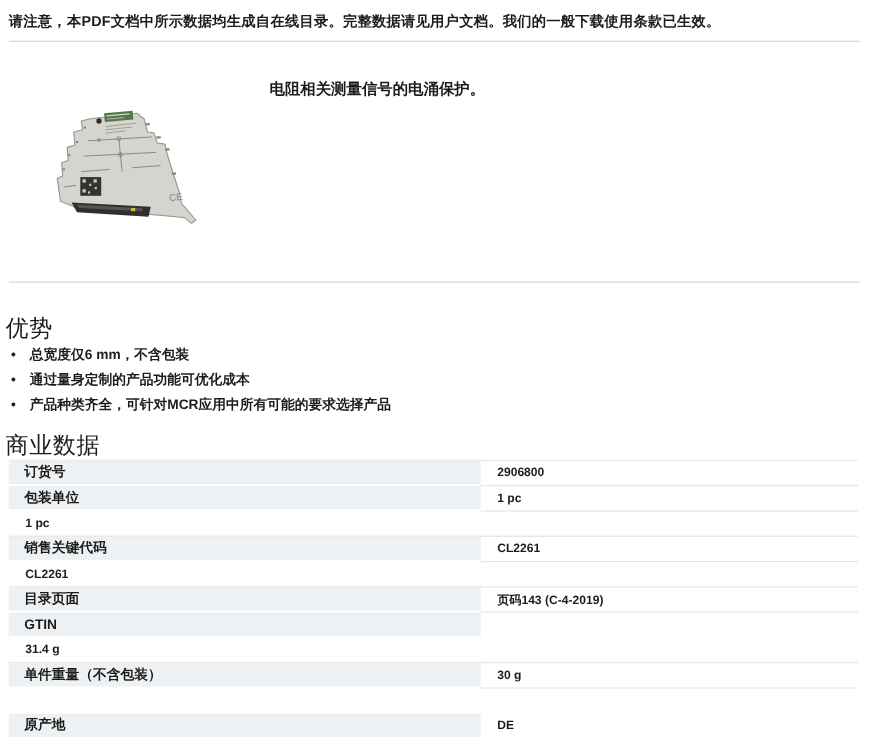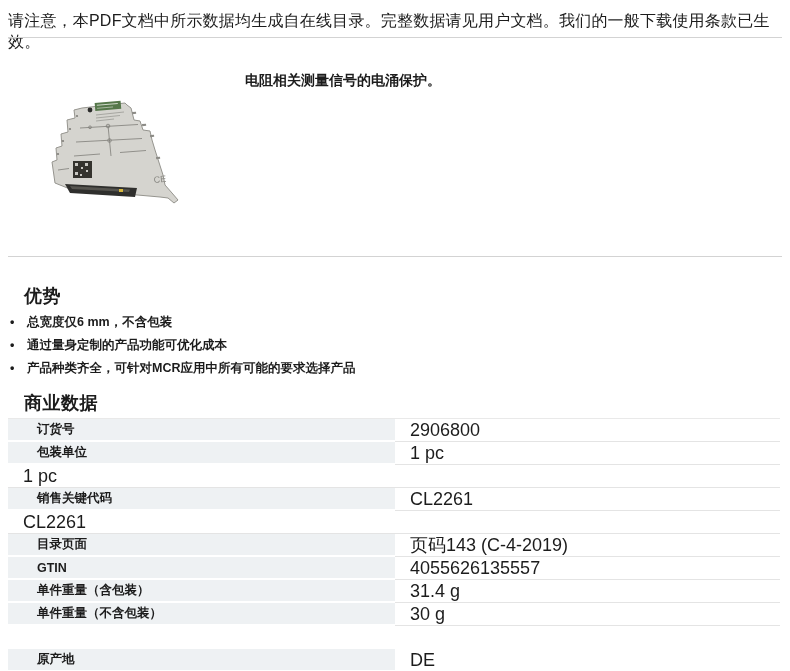--- a/index.html
+++ b/index.html
@@ -6,67 +6,67 @@
   html, body {
     width: 790px; height: 671px;
     background: #ffffff;
     font-family: "Liberation Sans", "DejaVu Sans", sans-serif;
     color: #1c1c1c;
     position: relative;
     overflow: hidden;
   }
   .notice {
     position: absolute; left: 8px; top: 11px; width: 774px;
-    font-size: 16px; font-weight: 400; letter-spacing: .2px;
+    font-size: 13px; font-weight: 700; letter-spacing: .2px;
   }
   .rule {
     position: absolute; left: 8px; width: 774px; height: 1px;
     background: #d3d3d3;
   }
   .rule-top { top: 37px; }
   .rule-mid { top: 256px; }
   .product-photo { position: absolute; left: 50px; top: 99px; }
   .description {
     position: absolute; left: 245px; top: 72px;
     font-size: 14px; font-weight: 700;
   }
   .section-title {
-    position: absolute; left: 24px;
-    font-size: 18px; font-weight: 700; letter-spacing: .5px;
+    position: absolute; left: 5px;
+    font-size: 21px; font-weight: 400; letter-spacing: .5px;
   }
   .title-adv { top: 284px; }
   .title-com { top: 391px; }
   .adv-list {
     position: absolute; left: 10px; top: 311px; list-style: none;
   }
   .adv-list li {
     position: relative; padding-left: 17px;
     font-size: 12.5px; font-weight: 700; line-height: 23px;
   }
   .adv-list li .bullet {
     position: absolute; left: 0; top: 0; font-weight: 700;
   }
   .com-table {
     position: absolute; left: 8px; top: 418px; width: 772px;
     border-top: 1px solid #e9e9e9;
   }
   .row { display: flex; height: 23px; }
   .cell-label {
-    width: 387px; background: #eef1f3;
+    width: 429px; background: #eef1f3;
     border-bottom: 2px solid #ffffff;
     display: flex; align-items: center;
-    padding-left: 29px;
+    padding-left: 14px;
     font-size: 12.5px; font-weight: 700;
   }
   .cell-value {
     flex: 1;
     border-bottom: 1px solid #e4e4e4;
     display: flex; align-items: center;
     padding-left: 15px;
-    font-size: 18px; font-weight: 400;
+    font-size: 11px; font-weight: 700;
   }
 </style>
 </head>
 <body>
 
 <div class="notice">请注意，本PDF文档中所示数据均生成自在线目录。完整数据请见用户文档。我们的一般下载使用条款已生效。</div>
 
 <div class="rule rule-top"></div>
 
 <svg class="product-photo" width="140" height="115" viewBox="0 0 140 115" xmlns="http://www.w3.org/2000/svg">
@@ -174,24 +174,22 @@
   </div>
   <div class="row">
     <div class="cell-value">CL2261</div>
   </div>
   <div class="row">
     <div class="cell-label">目录页面</div>
     <div class="cell-value">页码143 (C-4-2019)</div>
   </div>
   <div class="row">
     <div class="cell-label">GTIN</div>
-    <div class="cell-value">4055626135557</div>
-  </div>
-  <div class="row">
-    <div class="cell-label">单件重量（含包装）</div>
+  </div>
+  <div class="row">
     <div class="cell-value">31.4 g</div>
   </div>
   <div class="row">
     <div class="cell-label">单件重量（不含包装）</div>
     <div class="cell-value">30 g</div>
   </div>
   <div class="row">
   </div>
   <div class="row">
     <div class="cell-label">原产地</div>

